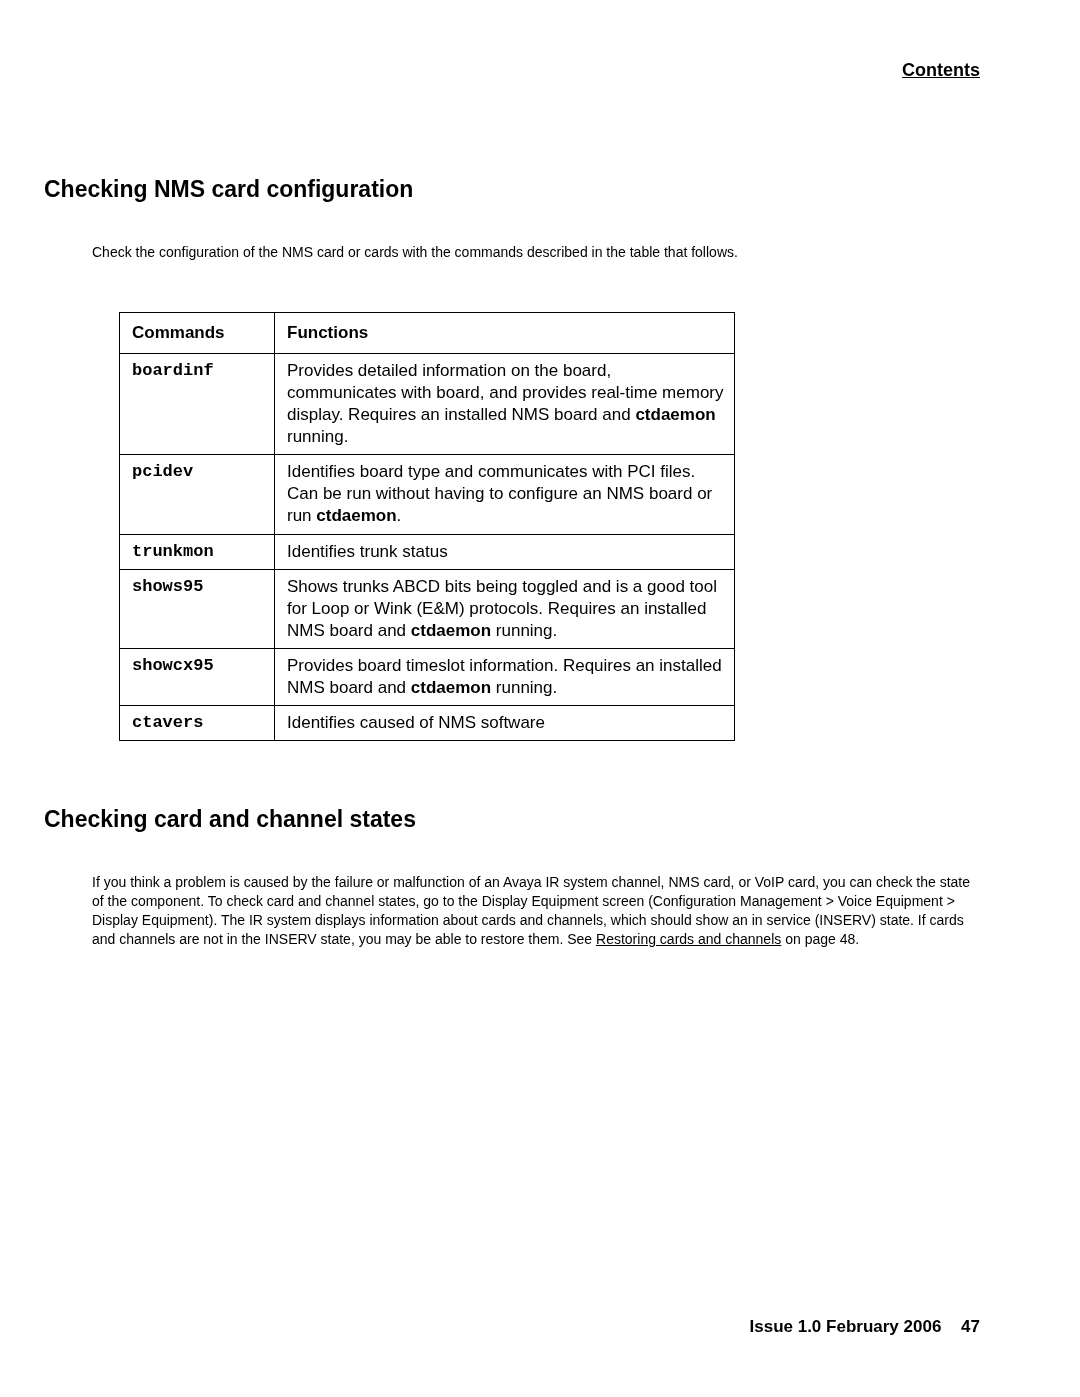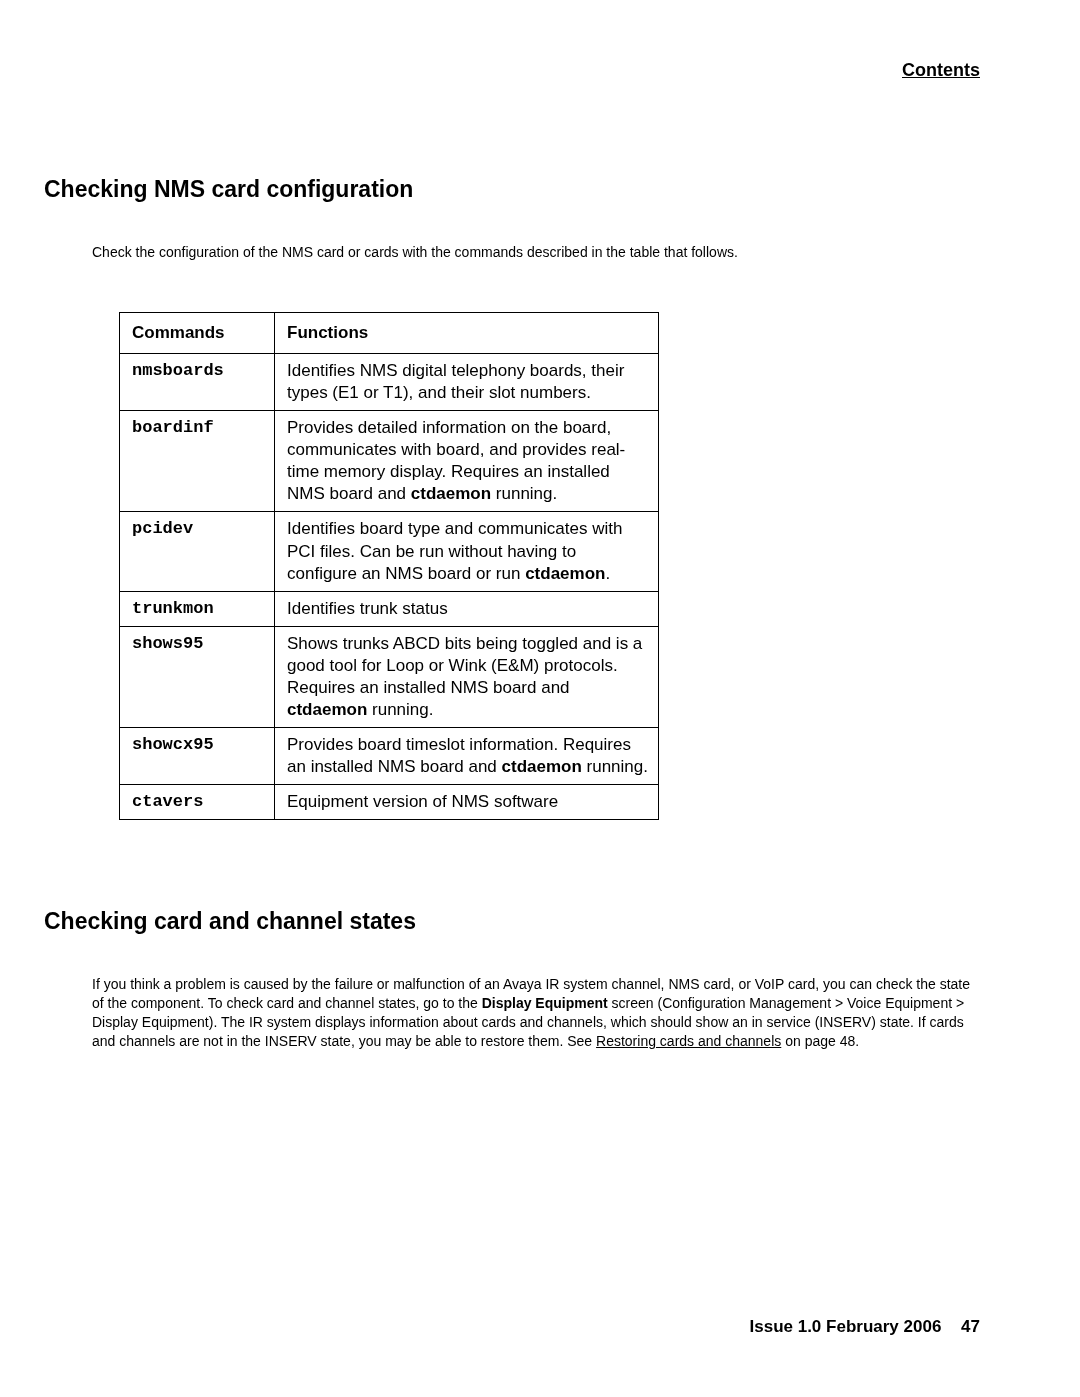--- a/index.html
+++ b/index.html
@@ -31,30 +31,30 @@
       font-weight: bold;
       margin-bottom: 40px;
     }
     .body-text {
       font-size: 14px;
       line-height: 1.35;
       margin-left: 48px;
       margin-bottom: 50px;
     }
     .body-text .bold {
-      font-weight: bold;
+      font-weight: normal;
     }
     .body-text .link {
       text-decoration: underline;
     }
     table.commands {
       border-collapse: collapse;
       margin-left: 75px;
-      margin-bottom: 88px;
-      width: 540px;
+      margin-bottom: 65px;
+      width: 616px;
     }
     table.commands th {
       text-align: left;
       font-weight: bold;
       font-size: 17px;
       padding: 10px 10px 10px 12px;
       border: 1px solid #000;
     }
     table.commands td {
       font-size: 17px;
@@ -94,24 +94,20 @@
 
   <table class="commands">
     <thead>
       <tr>
         <th>Commands</th>
         <th>Functions</th>
       </tr>
     </thead>
     <tbody>
       <tr>
-        <td class="cmd">nmsboards</td>
-        <td><span>Identifies NMS digital telephony boards, their types (E1 or T1), and their slot numbers.</span><span class="bold"></span><span></span></td>
-      </tr>
-      <tr>
         <td class="cmd">boardinf</td>
         <td><span>Provides detailed information on the board, communicates with board, and provides real-time memory display. Requires an installed NMS board and </span><span class="bold">ctdaemon</span><span> running.</span></td>
       </tr>
       <tr>
         <td class="cmd">pcidev</td>
         <td><span>Identifies board type and communicates with PCI files. Can be run without having to configure an NMS board or run </span><span class="bold">ctdaemon</span><span>.</span></td>
       </tr>
       <tr>
         <td class="cmd">trunkmon</td>
         <td><span>Identifies trunk status</span><span class="bold"></span><span></span></td>
@@ -119,21 +115,21 @@
       <tr>
         <td class="cmd">shows95</td>
         <td><span>Shows trunks ABCD bits being toggled and is a good tool for Loop or Wink (E&amp;M) protocols. Requires an installed NMS board and </span><span class="bold">ctdaemon</span><span> running.</span></td>
       </tr>
       <tr>
         <td class="cmd">showcx95</td>
         <td><span>Provides board timeslot information. Requires an installed NMS board and </span><span class="bold">ctdaemon</span><span> running.</span></td>
       </tr>
       <tr>
         <td class="cmd">ctavers</td>
-        <td><span>Equipment version of NMS software</span><span class="bold"></span><span></span></td>
+        <td><span>Identifies caused of NMS software</span><span class="bold"></span><span></span></td>
       </tr>
     </tbody>
   </table>
 
   <h2 class="section-heading">Checking card and channel states</h2>
 
   <p class="body-text">
     <span>If you think a problem is caused by the failure or malfunction of an Avaya IR system channel, NMS card, or VoIP card, you can check the state of the component. To check card and channel states, go to the </span><span class="bold">Display Equipment</span><span> screen (Configuration Management &gt; Voice Equipment &gt; Display Equipment). The IR system displays information about cards and channels, which should show an in service (INSERV) state. If cards and channels are not in the INSERV state, you may be able to restore them. See </span><span class="link">Restoring cards and channels</span><span> on page 48.</span>
   </p>
 </div>

